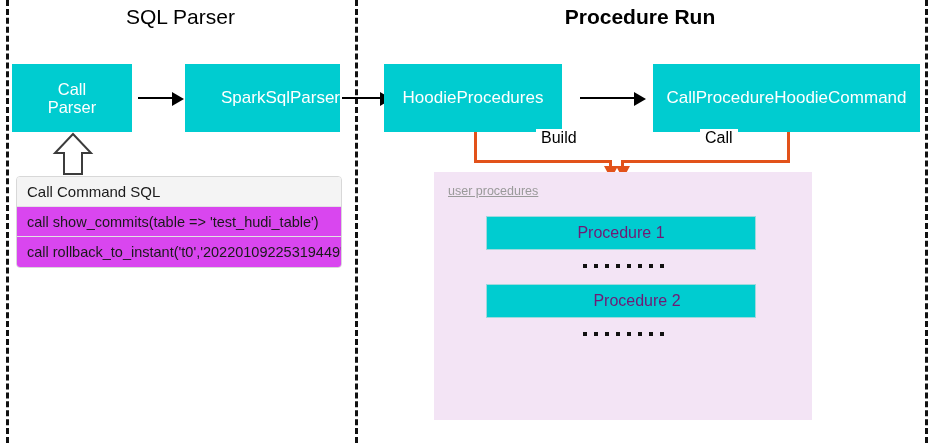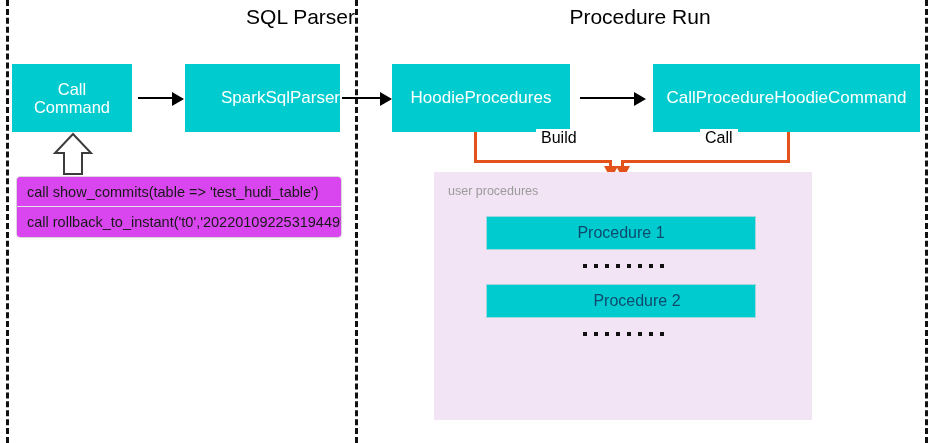--- a/index.html
+++ b/index.html
@@ -129,21 +129,21 @@
   }
   .panel-label {
     position: absolute;
     font-size: 12.5px;
     color: #9a9a9a;
     white-space: nowrap;
   }
   .proc-box {
     position: absolute;
     background: #00ccd0;
-    color: #0c4a6e;
+    color: #701a75;
     display: flex;
     align-items: center;
     justify-content: center;
     font-size: 16px;
     box-sizing: border-box;
     border: 1px solid #9fd9dd;
   }
   .dots {
     position: absolute;
     display: flex;
@@ -159,68 +159,69 @@
 </style>
 </head>
 <body>
 
 <div id="canvas">
 
   <div class="vdash" style="left:6px;"></div>
   <div class="vdash" style="left:355px;"></div>
   <div class="vdash" style="left:925px;"></div>
 
-  <div class="section-title" style="left:6px;  top:5px; width:349px;text-align:right;">SQL Parser</div>
-  <div class="section-title" style="left:355px; top:5px; width:570px;">Procedure Run</div>
+  <div class="section-title" style="left:6px;  top:5px; width:349px;">SQL Parser</div>
+  <div class="section-title" style="left:355px; top:5px; width:570px;font-weight:bold;">Procedure Run</div>
 
   <div class="tealbox two-line" style="left:12px; top:64px; width:120px; height:68px; flex-direction:column;">
     <span>Call</span>
-    <span>Command</span>
+    <span>Parser</span>
   </div>
 
   <div class="arrow-h" style="left:138px; top:97px; width:36px;"></div>
   <div class="arrow-head-r" style="left:172px; top:91.5px;"></div>
 
   <div class="tealbox" style="left:185px; top:64px; width:155px; height:68px;padding-left:36px;">SparkSqlParser</div>
 
   <div class="arrow-h" style="left:342px; top:97px; width:44px;"></div>
   <div class="arrow-head-r" style="left:380px; top:91.5px;"></div>
 
   <div class="up-block-arrow" style="left:52px; top:131px;">
     <svg width="42" height="46" viewBox="0 0 42 46">
       <polygon points="21,3 39,22 30,22 30,43 12,43 12,22 3,22" fill="#ffffff" stroke="#3c3c3c" stroke-width="2" stroke-linejoin="miter"></polygon>
     </svg>
   </div>
 
   <div class="sqltable" style="left:16px; top:176px; width:326px;">
+    <div class="sqlrow header">Call Command SQL</div>
     <div class="sqlrow body">call show_commits(table =&gt; 'test_hudi_table')</div>
     <div class="sqlrow body last">call rollback_to_instant('t0','20220109225319449')</div>
   </div>
 
-  <div class="tealbox" style="left:392px; top:64px; width:178px; height:68px;">HoodieProcedures</div>
+  <div class="tealbox" style="left:384px; top:64px; width:178px; height:68px;">HoodieProcedures</div>
 
   <div class="arrow-h" style="left:580px; top:97px; width:58px;"></div>
   <div class="arrow-head-r" style="left:634px; top:91.5px;"></div>
 
   <div class="tealbox" style="left:653px; top:64px; width:267px; height:68px;">CallProcedureHoodieCommand</div>
 
   <div class="obr" style="left:474px; top:132px; width:3px; height:31px;"></div>
   <div class="obr" style="left:474px; top:160px; width:138px; height:3px;"></div>
   <div class="obr" style="left:609px; top:160px; width:3px; height:9px;"></div>
   <div class="oarrow" style="left:603.5px; top:166px;"></div>
   <div class="olabel" style="left:536px; top:129px;">Build</div>
 
   <div class="obr" style="left:787px; top:132px; width:3px; height:31px;"></div>
   <div class="obr" style="left:621px; top:160px; width:169px; height:3px;"></div>
   <div class="obr" style="left:621px; top:160px; width:3px; height:9px;"></div>
   <div class="oarrow" style="left:615.5px; top:166px;"></div>
   <div class="olabel" style="left:700px; top:129px;">Call</div>
 
   <div class="purple-panel" style="left:434px; top:172px; width:378px; height:248px;">
-    <div class="panel-label" style="left:14px; top:12px;">user procedures</div>
+    <div class="panel-label" style="left:14px; top:12px;text-decoration:underline;">user procedures</div>
   </div>
 
   <div class="proc-box" style="left:486px; top:216px; width:270px; height:34px;">Procedure 1</div>
 
   <div class="dots" style="left:583px; top:264px;">
     <i></i>
       <i></i>
       <i></i>
       <i></i>
       <i></i>

